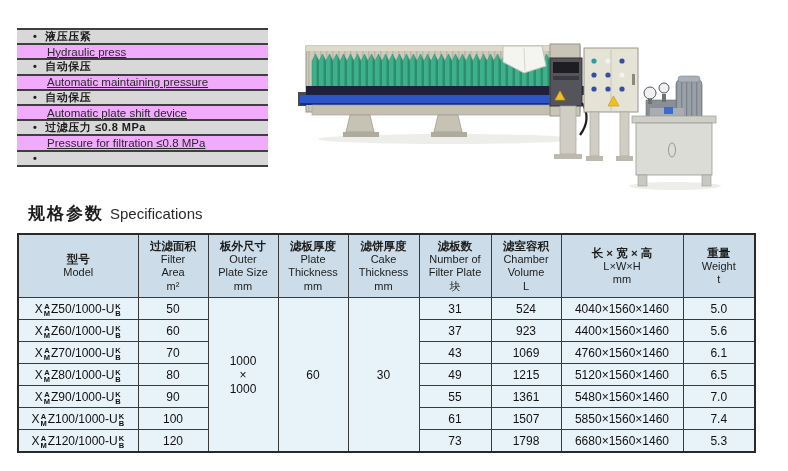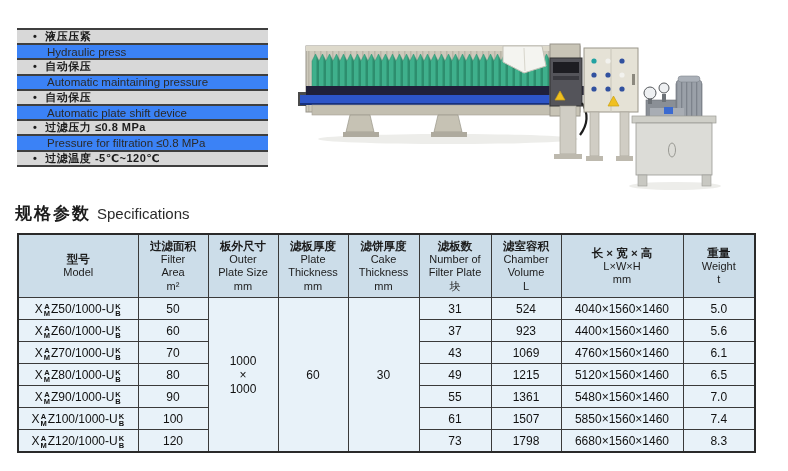--- a/index.html
+++ b/index.html
@@ -11,24 +11,24 @@
   .pre{white-space:pre-line;margin-left:12px;}
 
   
   .features{
     position:absolute;left:17px;top:28px;width:251px;
     border-bottom:2px solid #3f3f3f;
   }
   .f-row{border-top:2px solid #3f3f3f;height:13.2px;display:flex;align-items:center;overflow:hidden;}
   .f-zh{background:#d8d8d8;font-weight:bold;font-size:11px;letter-spacing:0.5px;}
   .f-zh .bullet{margin-left:16px;margin-right:8px;font-size:11px;line-height:11px;}
-  .f-en{background:#3b82f6;font-size:11.5px;padding-left:30px;color:#2a2a2a;}
+  .f-en{background:#f0abfc;font-size:11.5px;padding-left:30px;color:#2a2a2a;text-decoration:underline;}
 
   
-  .section-title{position:absolute;left:15px;top:202px;}
+  .section-title{position:absolute;left:28px;top:202px;}
   .section-title .zh{font-size:17px;font-weight:bold;letter-spacing:2px;}
   .section-title .en{font-size:15px;margin-left:6px;color:#2a2a2a;}
 
   
   .spec-wrap{position:absolute;left:17px;top:233px;}
   table.spec{border-collapse:collapse;table-layout:fixed;border:2px solid #2a2a2a;}
   table.spec th,table.spec td{
     border:1px solid #3a3a3a;text-align:center;vertical-align:middle;
     padding:0;overflow:hidden;
   }
@@ -72,21 +72,20 @@
     </div>
   <div class="f-row f-zh">
       <span class="bullet">•</span>
       <span>过滤压力 ≤0.8 MPa</span>
     </div>
   <div class="f-row f-en">
       <span>Pressure for filtration ≤0.8 MPa</span>
     </div>
   <div class="f-row f-zh">
       <span class="bullet">•</span>
-      <span>过滤温度 -5℃~120℃</span>
     </div>
 </div>
 
 <div class="machine">
   <svg viewBox="0 0 470 184" width="470" height="184">
     <defs>
       <pattern id="hatch" width="6" height="8" patternUnits="userSpaceOnUse">
         <rect width="6" height="8" fill="#cdc9bb"></rect>
           <rect x="4" width="1.5" height="8" fill="#bab6a8"></rect>
       </pattern>
@@ -393,17 +392,17 @@
               <span class="affix">
                 <span>K</span>
                 <span>B</span>
               </span>
             </span>
           </td>
       <td>120</td>
       <td>73</td>
       <td>1798</td>
       <td class="lwh">6680×1560×1460</td>
-      <td>8.3</td>
+      <td>5.3</td>
     </tr>
   </tbody>
 </table>
 </div>
 
 </body></html>

